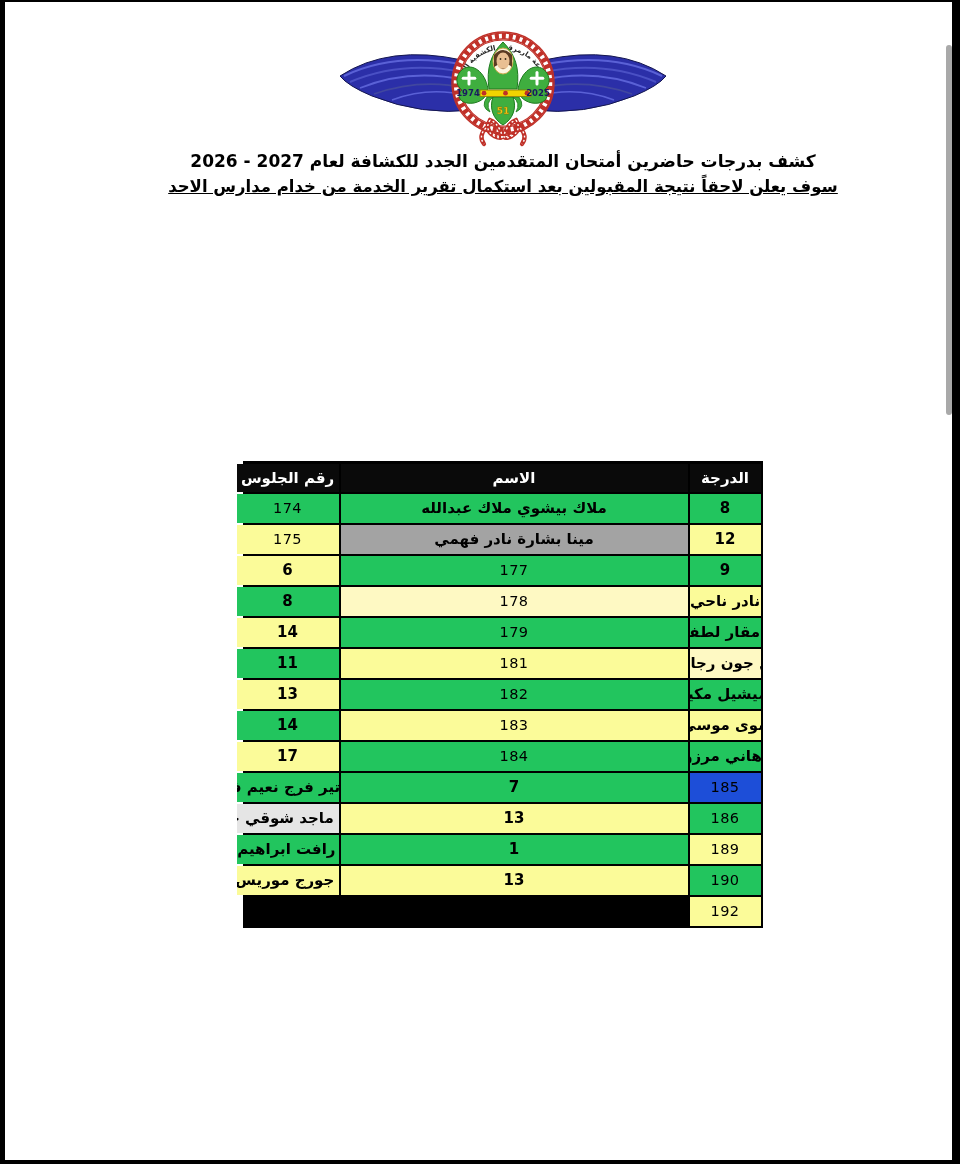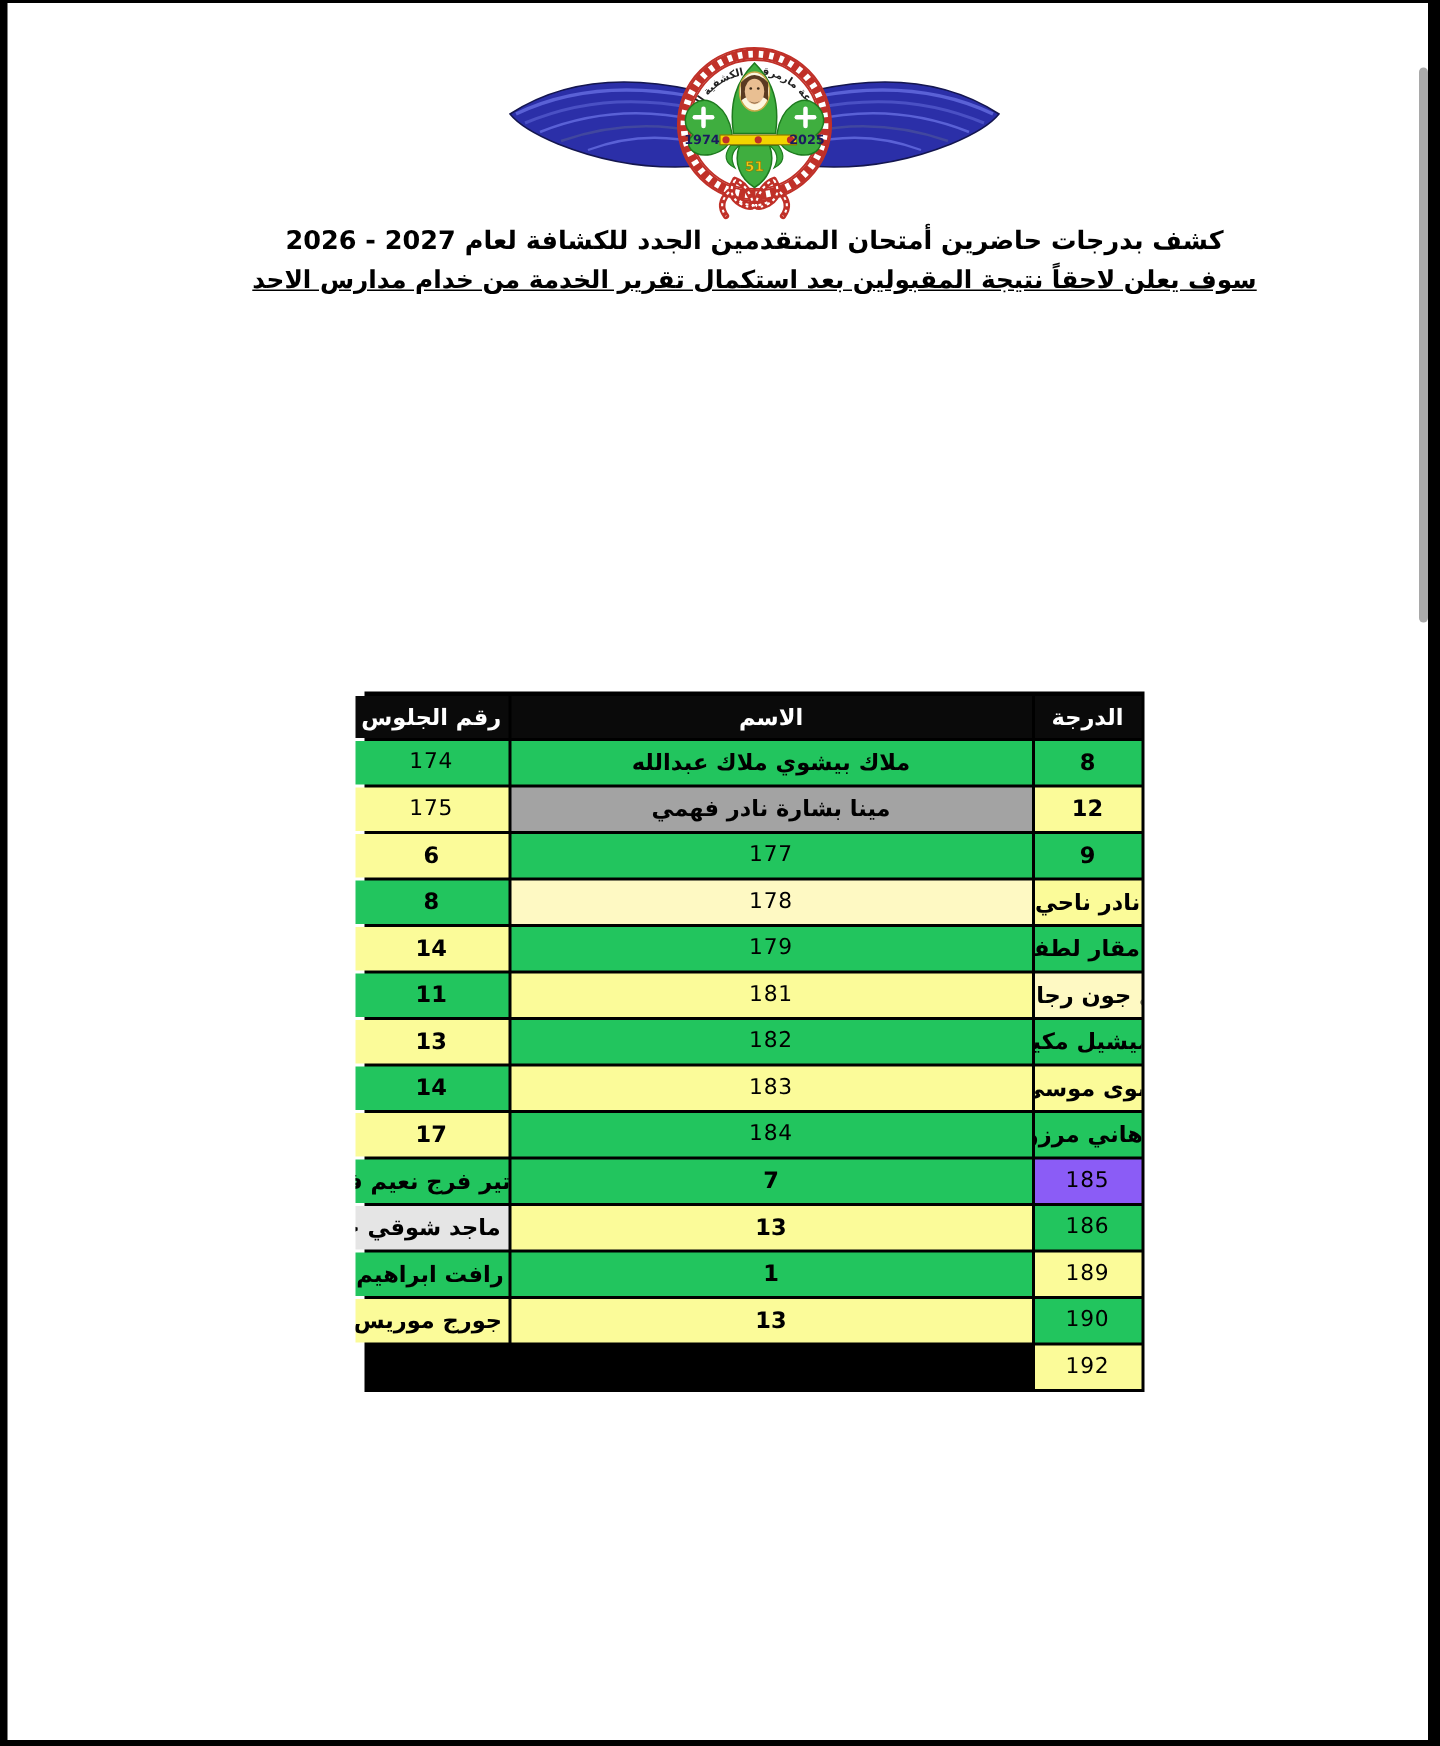--- a/index.html
+++ b/index.html
@@ -174,21 +174,21 @@
 
     <div class="cell td-grade" style="background: rgb(251, 251, 153);">13</div>
     <div class="cell td-name" style="background: rgb(251, 251, 153);">روبن بيشوى  موسى ابراهيم</div>
     <div class="cell td-seat" style="background: rgb(251, 251, 153);">183</div>
 
     <div class="cell td-grade">14</div>
     <div class="cell td-name">روجيه هاني مرزوق  جيد</div>
     <div class="cell td-seat">184</div>
 
     <div class="cell td-grade" style="background: rgb(251, 251, 153);">17</div>
-    <div class="cell td-seat" style="background: #8b5cf6;">185</div>
+    <div class="cell td-seat" style="background: #1d4ed8;">185</div>
 
     <div class="cell td-grade">7</div>
     <div class="cell td-name">فيلوباتير  فرج نعيم فيلبس</div>
     <div class="cell td-seat">186</div>
 
     <div class="cell td-grade" style="background: rgb(251, 251, 153);">13</div>
     <div class="cell td-name" style="background: #e5e5e5;">مارك  ماجد  شوقي  جوني</div>
     <div class="cell td-seat" style="background: rgb(251, 251, 153);">189</div>
 
     <div class="cell td-grade">1</div>

